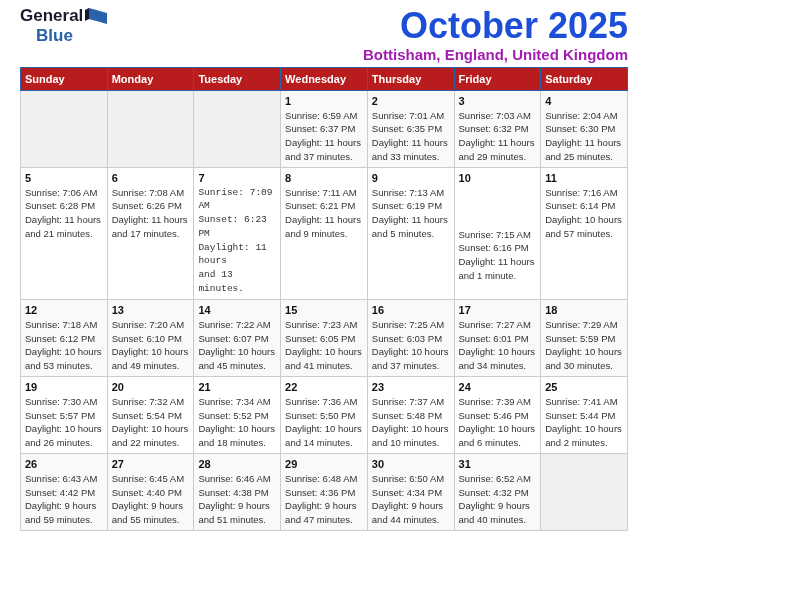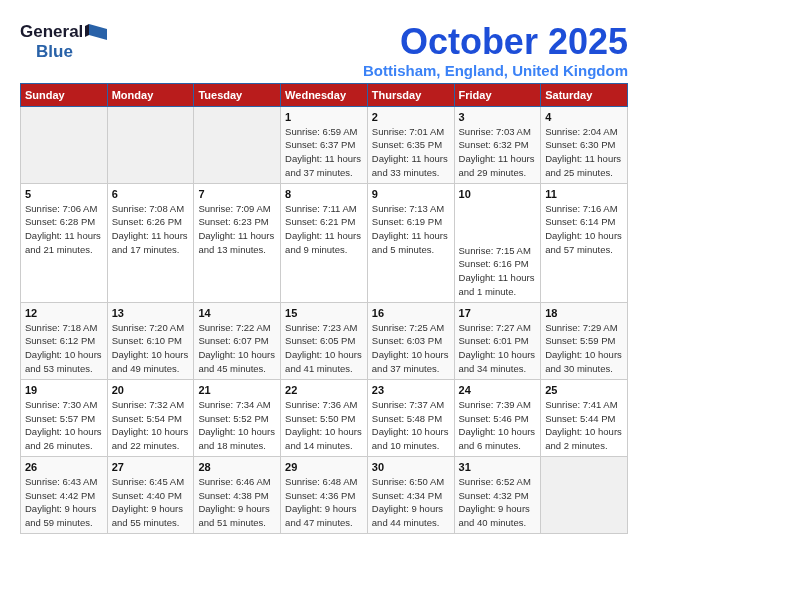--- a/index.html
+++ b/index.html
@@ -5,21 +5,21 @@
     * { box-sizing: border-box; margin: 0; padding: 0; }
     body {
       font-family: Arial, sans-serif;
       background: #fff;
       width: 792px;
       height: 612px;
       overflow: hidden;
     }
     .page {
       width: 648px;
-      padding: 22px 20px 10px 20px;
+      padding: 6px 20px 10px 20px;
     }
     .header-top {
       display: flex;
       align-items: flex-start;
       justify-content: space-between;
       margin-bottom: 4px;
     }
     .logo {
       display: flex;
       flex-direction: column;
@@ -33,21 +33,21 @@
       text-align: right;
     }
     .month-title {
       font-size: 36px;
       font-weight: bold;
       color: #1d4ed8;
       line-height: 1.1;
     }
     .location-title {
       font-size: 15px;
-      color: #3b82f6;
+      color: #a21caf;
       font-weight: bold;
     }
     .calendar {
       width: 100%;
       border-collapse: collapse;
       font-size: 10px;
     }
     .calendar thead tr th {
       background: #b91c1c;
       color: #fff;
@@ -165,21 +165,21 @@
           </td>
           <td>
             <span class="day-number">6</span>
             <div class="day-info" style="white-space: pre-line;">Sunrise: 7:08 AM
 Sunset: 6:26 PM
 Daylight: 11 hours
 and 17 minutes.</div>
           </td>
           <td>
             <span class="day-number">7</span>
-            <div class="day-info" style="white-space: pre-line;">Sunrise: 7:09 AM
+            <div class="day-info" style="white-space: pre-line; font-family: Liberation Mono, monospace;">Sunrise: 7:09 AM
 Sunset: 6:23 PM
 Daylight: 11 hours
 and 13 minutes.</div>
           </td>
           <td>
             <span class="day-number">8</span>
             <div class="day-info" style="white-space: pre-line;">Sunrise: 7:11 AM
 Sunset: 6:21 PM
 Daylight: 11 hours
 and 9 minutes.</div>

